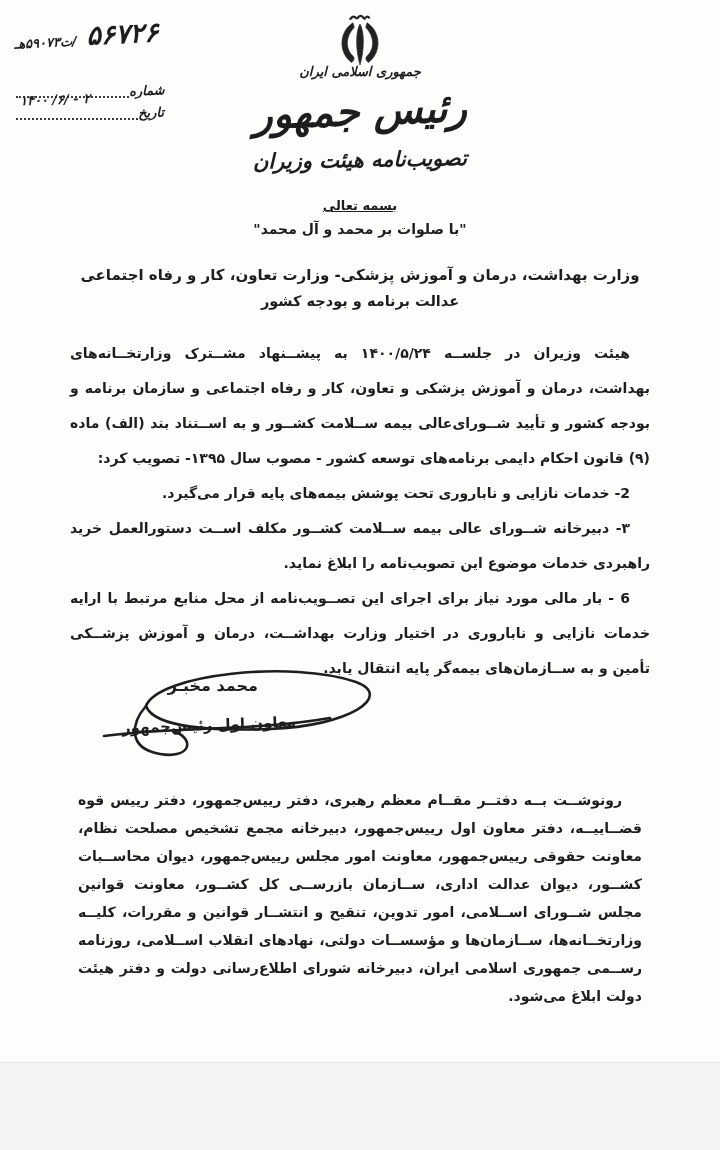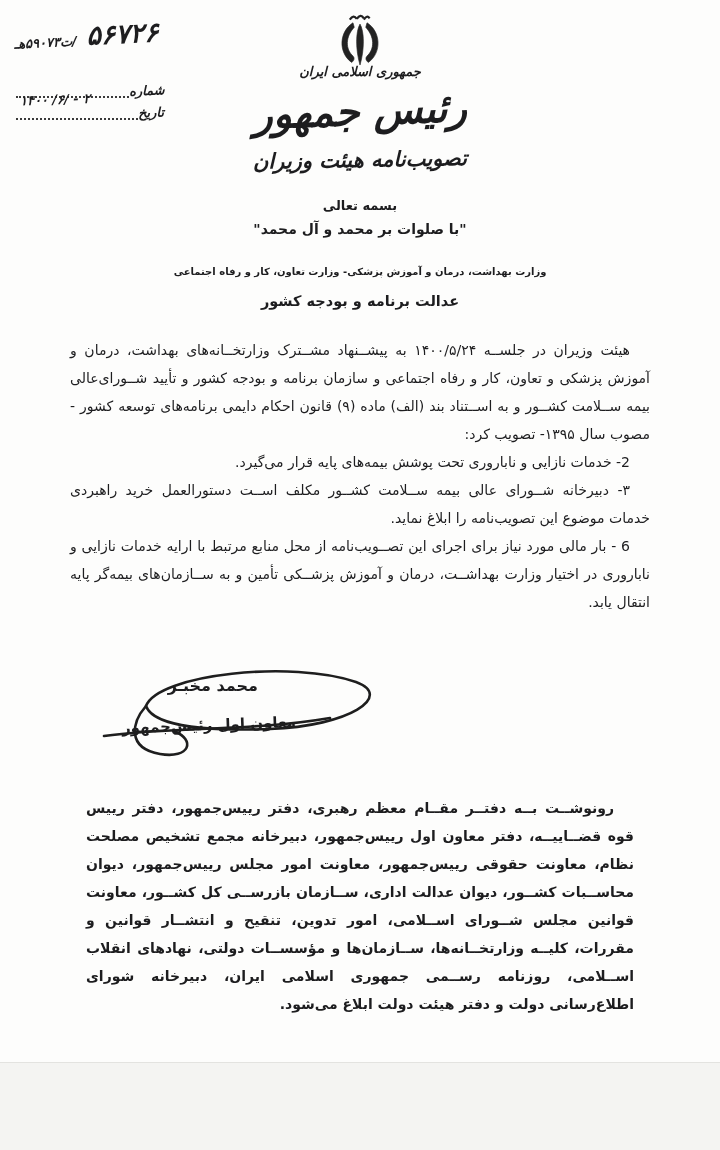--- a/index.html
+++ b/index.html
@@ -20,38 +20,38 @@
   .meta-row .lbl{font-size:13px;font-style:italic;padding-right:2px;transform:rotate(-2deg);}
   .meta-row .dots{flex:1;border-bottom:2px dotted #3a3a3a;height:14px;margin-left:2px;}
   .date-val{position:absolute;left:6px;top:-6px;font-size:13px;font-style:italic;
             transform:rotate(-2deg);white-space:nowrap;}
   
   .ctr{left:50%;transform:translateX(-50%);text-align:center;white-space:nowrap;}
   .emblem{top:10px;}
   .country{top:64px;font-size:13px;font-weight:bold;font-style:italic;}
   .office{top:88px;font-size:40px;font-weight:bold;font-style:italic;transform:translateX(-50%) rotate(-2deg);}
   .doctype{top:148px;font-size:21px;font-weight:bold;font-style:italic;transform:translateX(-50%) rotate(-1deg);}
-  .basmala{top:198px;font-size:13px;font-weight:bold;}
+  .basmala{top:198px;font-size:13px;font-weight:bold;text-decoration:underline;}
   .salutation{top:221px;font-size:14px;font-weight:bold;}
-  .addr1{top:266px;font-size:10px;font-weight:bold;}
+  .addr1{top:266px;font-size:15px;font-weight:bold;}
   .addr2{top:293px;font-size:14.5px;font-weight:bold;}
   
-  .body-block{right:70px;left:70px;top:336px;font-size:14px;font-weight:normal;
-              line-height:28px;text-align:justify;}
+  .body-block{right:70px;left:70px;top:336px;font-size:14px;font-weight:bold;
+              line-height:35px;text-align:justify;}
   .body-block p{margin:0;text-indent:20px;}
   
   .sig{left:88px;top:646px;width:320px;height:125px;}
   .sig .name{position:absolute;right:150px;top:30px;font-size:16px;font-weight:bold;white-space:nowrap;}
   .sig .role{position:absolute;left:34px;top:70px;font-size:15px;font-weight:bold;
              transform:rotate(-2deg);white-space:nowrap;}
   .sig svg{position:absolute;left:0;top:0;}
   
   .dist{right:70px;left:70px;top:778px;font-size:14px;font-weight:bold;
         line-height:28px;text-align:justify;}
-  .dist p{margin:16px;text-indent:20px;}
+  .dist p{margin:8px;text-indent:20px;}
   
   .bottom-edge{left:0;right:0;top:1062px;height:88px;background:#f4f4f2;border-top:1px solid #e3e3e0;}
 </style>
 </head>
 <body>
 
 <div class="page">
 
   <div class="abs refnum">
     <span class="big">۵۶۷۲۶</span>

